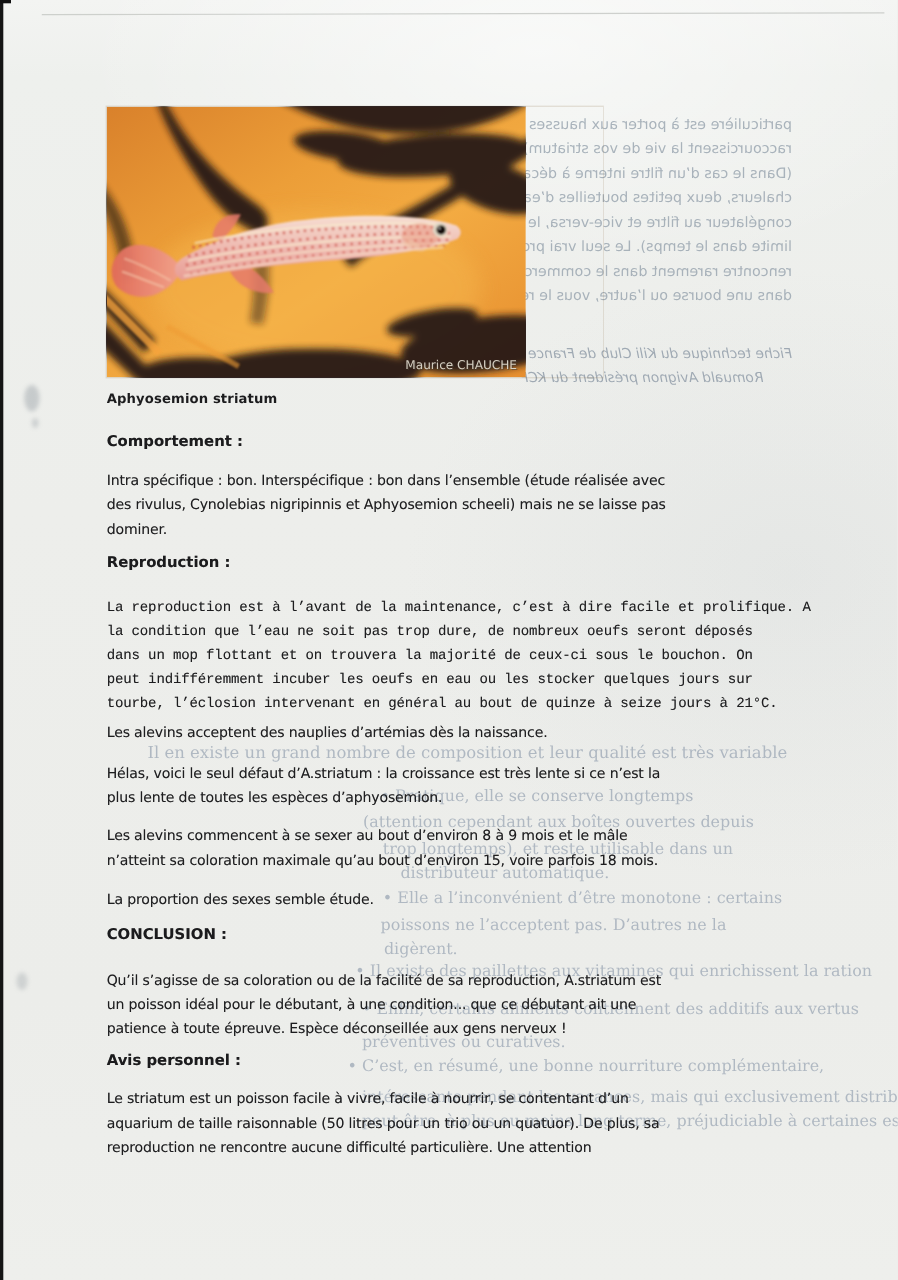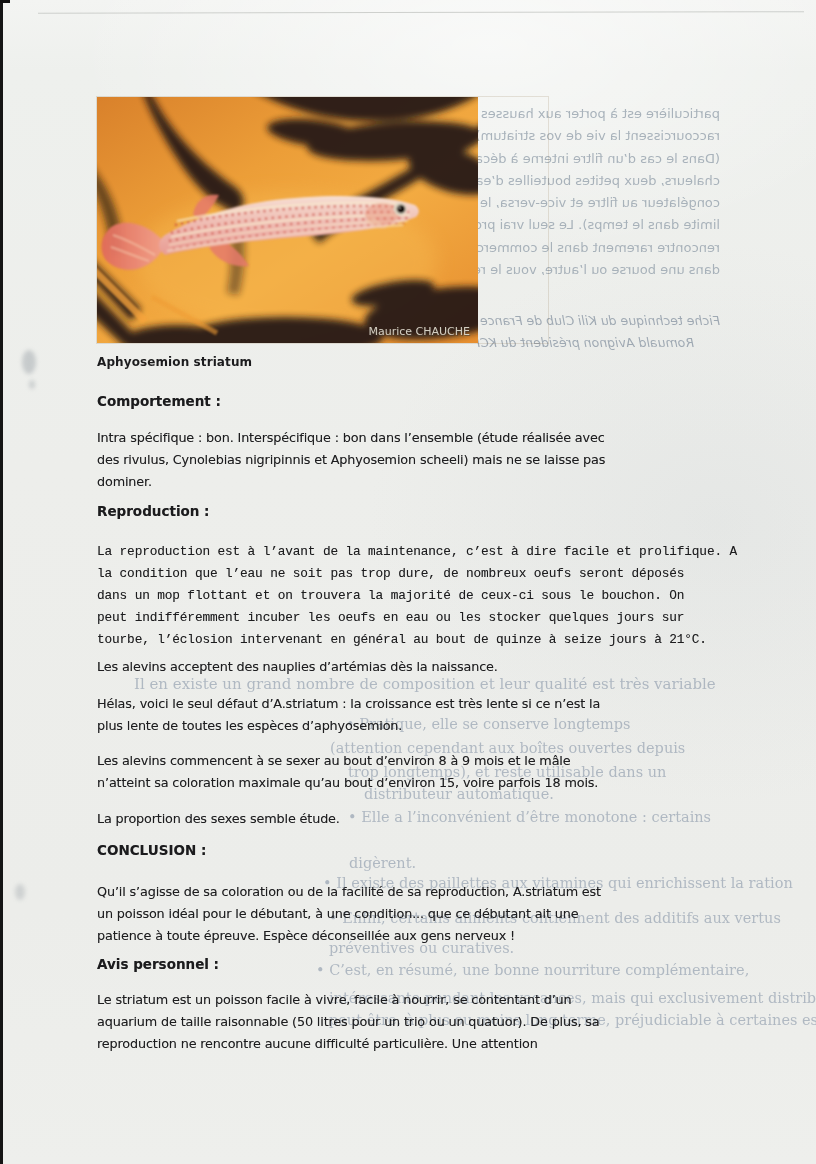--- a/index.html
+++ b/index.html
@@ -70,20 +70,21 @@
 
   <div class="ghost-mirror"><div class="gline">particulière est à porter aux hausses possibles de température (qui</div><div class="gline">raccourcissent la vie de vos striatum) surtout en été où elle peut</div><div class="gline">(Dans le cas d’un filtre interne à décantation, il suffit, en cas de fortes</div><div class="gline">chaleurs, deux petites bouteilles d’eau congelée, de passer le</div><div class="gline">congélateur au filtre et vice-versa, le chauffage restant efficace et</div><div class="gline">limite dans le temps). Le seul vrai problème de ce poisson : il se</div><div class="gline">rencontre rarement dans le commerce. Mais en cherchant un peu</div><div class="gline">dans une bourse ou l’autre, vous le rencontrerez sûrement.</div><div class="gfoot first" style="margin-left: 0px;">Fiche technique du Kili Club de France</div><div class="gfoot" style="margin-left: 26px;">Romuald Avignon président du KCF</div></div>
 
   <div class="ghost-serif">
       <div class="sline" style="left: 116px; top: 674px; font-size: 15px;">Il en existe un grand nombre de composition et leur qualité est très variable</div>
       <div class="sline" style="left: 328px; top: 714px; font-size: 14.5px;">• Pratique, elle se conserve longtemps</div>
       <div class="sline" style="left: 312px; top: 738px; font-size: 14.5px;">(attention cependant aux boîtes ouvertes depuis</div>
       <div class="sline" style="left: 330px; top: 762px; font-size: 14.5px;">trop longtemps), et reste utilisable dans un</div>
       <div class="sline" style="left: 346px; top: 784px; font-size: 14.5px;">distributeur automatique.</div>
       <div class="sline" style="left: 330px; top: 807px; font-size: 14.5px;">• Elle a l’inconvénient d’être monotone : certains</div>
+      <div class="sline" style="left: 328px; top: 831px; font-size: 14.5px;">poissons ne l’acceptent pas. D’autres ne la</div>
       <div class="sline" style="left: 331px; top: 853px; font-size: 14.5px;">digèrent.</div>
       <div class="sline" style="left: 305px; top: 873px; font-size: 14.5px; text-align: center;">• Il existe des paillettes aux vitamines qui enrichissent la ration</div>
       <div class="sline" style="left: 311px; top: 908px; font-size: 14.5px;">• Enfin, certains aliments contiennent des additifs aux vertus</div>
       <div class="sline" style="left: 311px; top: 938px; font-size: 14.5px;">préventives ou curatives.</div>
       <div class="sline" style="left: 298px; top: 960px; font-size: 14.5px;">• C’est, en résumé, une bonne nourriture complémentaire,</div>
       <div class="sline" style="left: 311px; top: 988px; font-size: 14.5px;">intéressante pendant les vacances, mais qui exclusivement distribuée,</div>
       <div class="sline" style="left: 311px; top: 1010px; font-size: 14.5px;">peut être, à plus ou moins long terme, préjudiciable à certaines espèces</div>
     </div>
 
   <figure class="photo">

